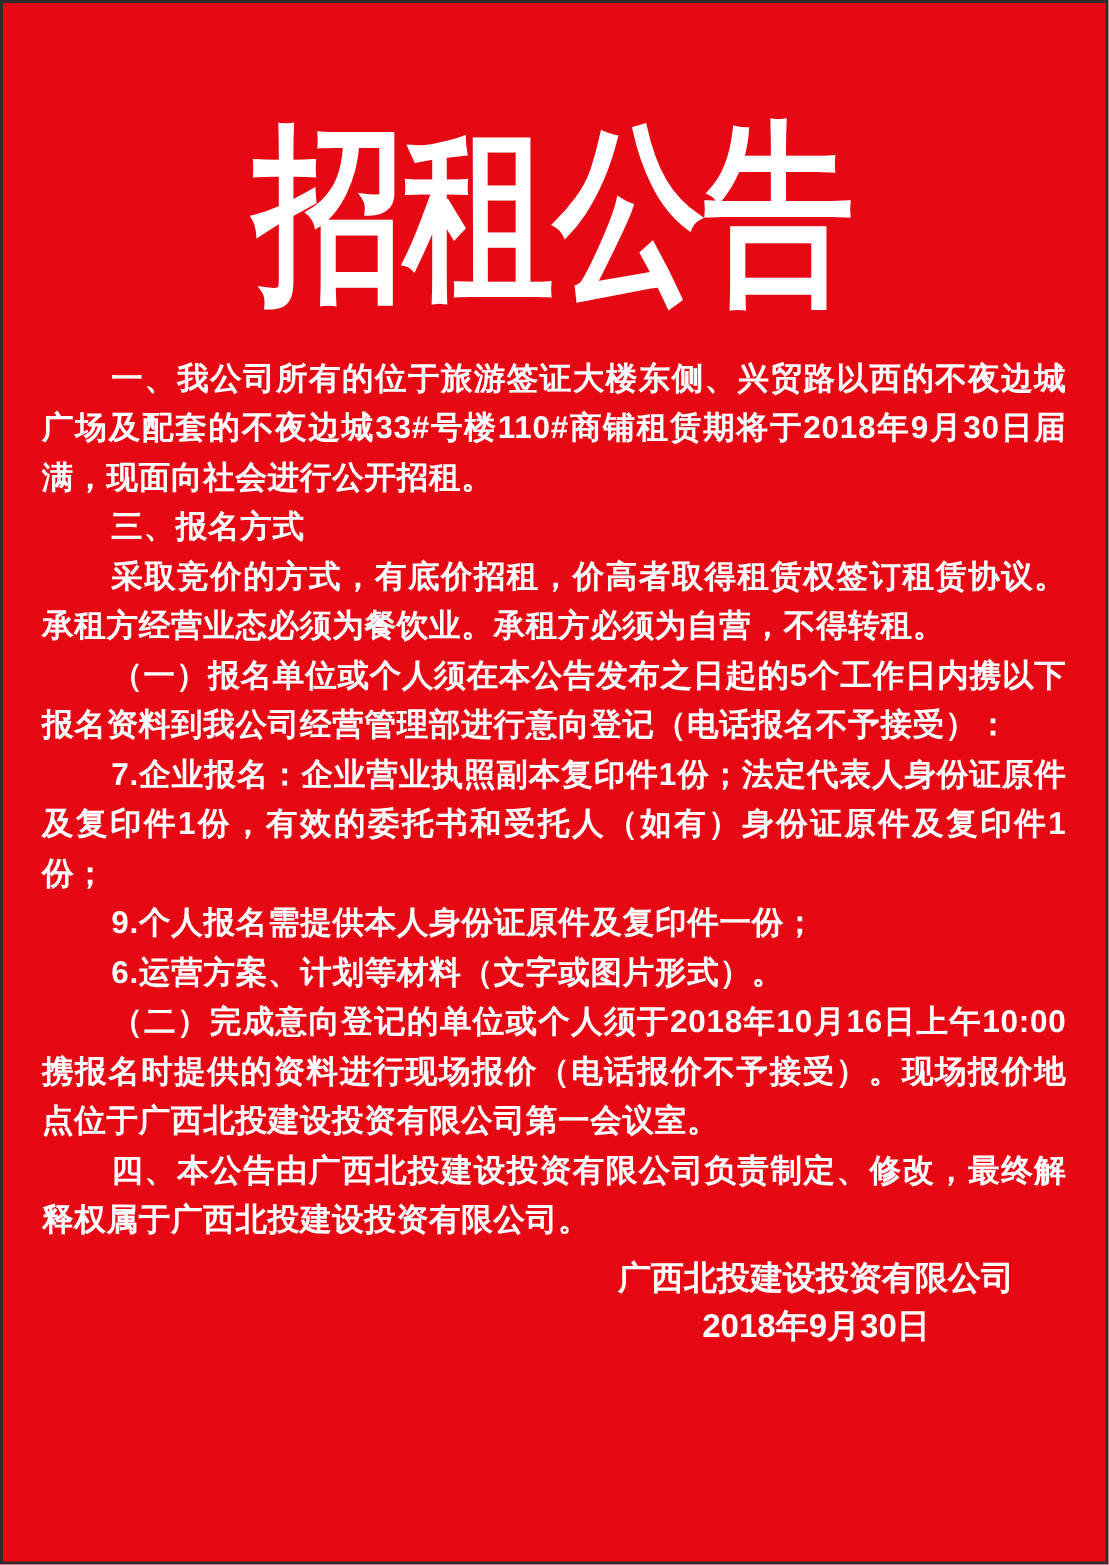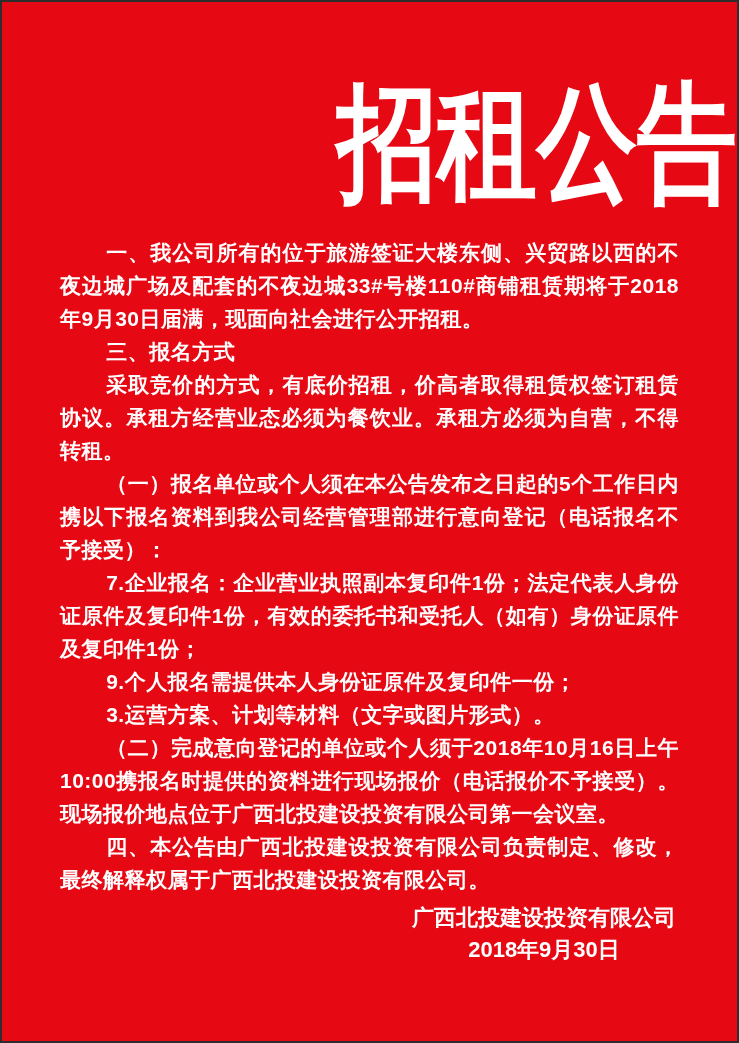--- a/index.html
+++ b/index.html
@@ -15,34 +15,34 @@
     background: #e60914;
     border: 2px solid #2d2d2d;
     overflow: hidden;
     font-family: "Liberation Sans", sans-serif;
     color: #ffffff;
   }
   .title {
     margin: 78px 0 0 0;
     height: 130px;
     line-height: 130px;
-    text-align: right;
+    text-align: center;
     font-family: "Liberation Serif", serif;
     font-weight: bold;
     font-size: 100px;
     letter-spacing: 0;
     white-space: nowrap;
   }
   .title-inner {
     display: inline-block;
     transform: scaleY(1.27);
   }
   .body-text {
     margin-top: 26px;
-    padding: 0 58px;
+    padding: 0 26px;
     font-size: 21px;
     font-weight: bold;
     line-height: 33px;
     text-align: justify;
     letter-spacing: 0.5px;
   }
   .body-text p {
     margin: 0;
     text-indent: 2.2em;
   }
@@ -67,21 +67,21 @@
     <span class="title-inner">招租公告</span>
   </h1>
 
   <div class="body-text">
     <p>一、我公司所有的位于旅游签证大楼东侧、兴贸路以西的不夜边城广场及配套的不夜边城33#号楼110#商铺租赁期将于2018年9月30日届满，现面向社会进行公开招租。</p>
     <p>三、报名方式</p>
     <p>采取竞价的方式，有底价招租，价高者取得租赁权签订租赁协议。承租方经营业态必须为餐饮业。承租方必须为自营，不得转租。</p>
     <p>（一）报名单位或个人须在本公告发布之日起的5个工作日内携以下报名资料到我公司经营管理部进行意向登记（电话报名不予接受）：</p>
     <p>7.企业报名：企业营业执照副本复印件1份；法定代表人身份证原件及复印件1份，有效的委托书和受托人（如有）身份证原件及复印件1份；</p>
     <p>9.个人报名需提供本人身份证原件及复印件一份；</p>
-    <p>3.运营方案、计划等材料（文字或图片形式）。</p>
+    <p>6.运营方案、计划等材料（文字或图片形式）。</p>
     <p>（二）完成意向登记的单位或个人须于2018年10月16日上午10:00携报名时提供的资料进行现场报价（电话报价不予接受）。现场报价地点位于广西北投建设投资有限公司第一会议室。</p>
     <p>四、本公告由广西北投建设投资有限公司负责制定、修改，最终解释权属于广西北投建设投资有限公司。</p>
   </div>
 
   <div class="signature">
     <div class="sig-inner">
       <div>广西北投建设投资有限公司</div>
       <div>2018年9月30日</div>
     </div>
   </div>

